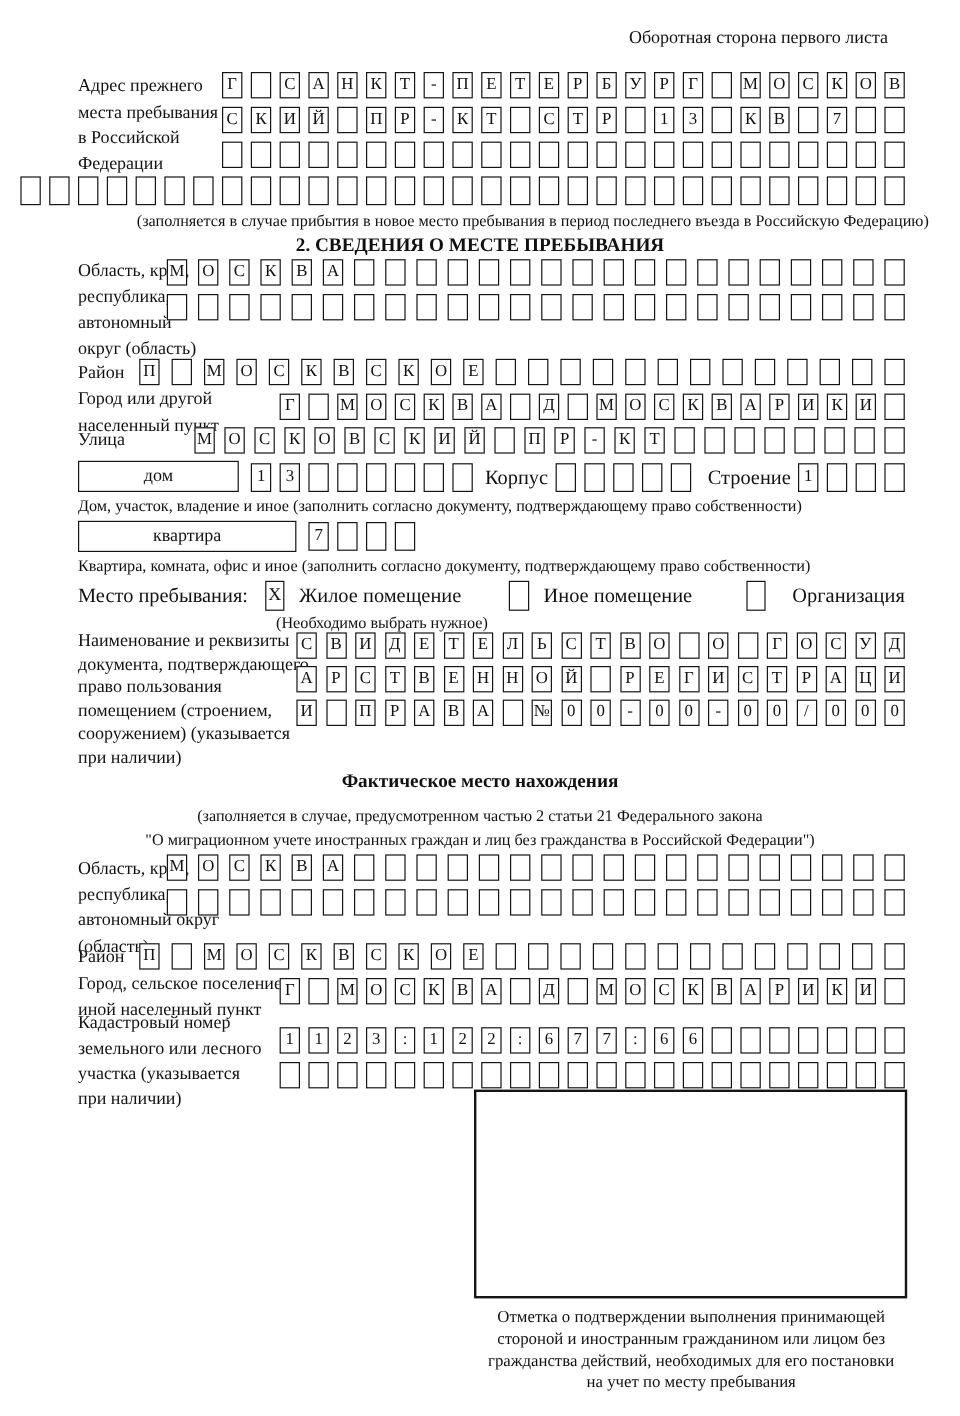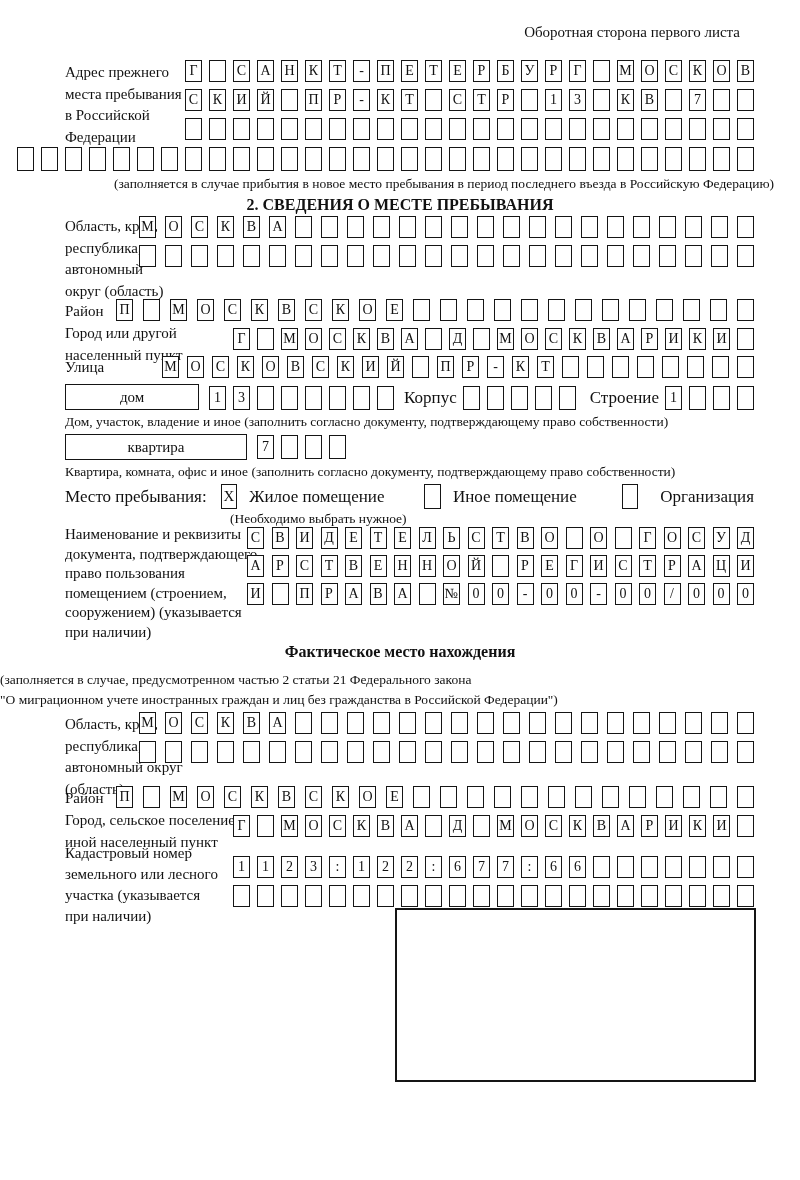--- a/index.html
+++ b/index.html
@@ -16,21 +16,21 @@
   .tall .cell{height:24px;line-height:21px;}
   .g7{gap:7px}.g75{gap:7.5px}.g8{gap:8px}.g9{gap:9px}.g10{gap:10px}
   .right-anchor{position:absolute;right:46px;}
   .widebox{box-sizing:border-box;height:26px;border:1.7px solid #151515;display:flex;
            align-items:center;justify-content:center;font-size:15px;background:#fff;}
   .checkbox{box-sizing:border-box;width:21px;height:25px;border:1.7px solid #151515;
             text-align:center;font-size:15px;line-height:22px;background:#fff;}
   .inline-lbl{font-size:17px;line-height:25px;white-space:nowrap;}
   .stamp{box-sizing:border-box;border:2px solid #151515;background:#fff;}
   .caption{font-size:14px;line-height:18px;text-align:center;white-space:pre-line;}
-  .prenote{font-size:13.5px;line-height:20px;text-align:left;white-space:pre-line;width:100%;}
+  .prenote{font-size:13.5px;line-height:20px;text-align:center;white-space:pre-line;width:100%;}
 </style>
 </head>
 <body>
 
 <div class="page">
 
   <div class="abs" style="top:24px;right:60px;font-size:15px;">Оборотная сторона первого листа</div>
 
   <div class="abs lbl" style="top:62px;left:65px;">Адрес прежнего
 места пребывания
@@ -586,14 +586,18 @@
       <span class="cell"></span>
       <span class="cell"></span>
       <span class="cell"></span>
       <span class="cell"></span>
       <span class="cell"></span>
       <span class="cell"></span>
       <span class="cell"></span>
     </div>
 
   <div class="abs stamp" style="top:908px;left:395px;width:361px;height:174px;"></div>
+  <div class="abs caption" style="top:1090px;left:380px;width:392px;">Отметка о подтверждении выполнения принимающей
+стороной и иностранным гражданином или лицом без
+гражданства действий, необходимых для его постановки
+на учет по месту пребывания</div>
 
 </div>
 
 </body></html>

